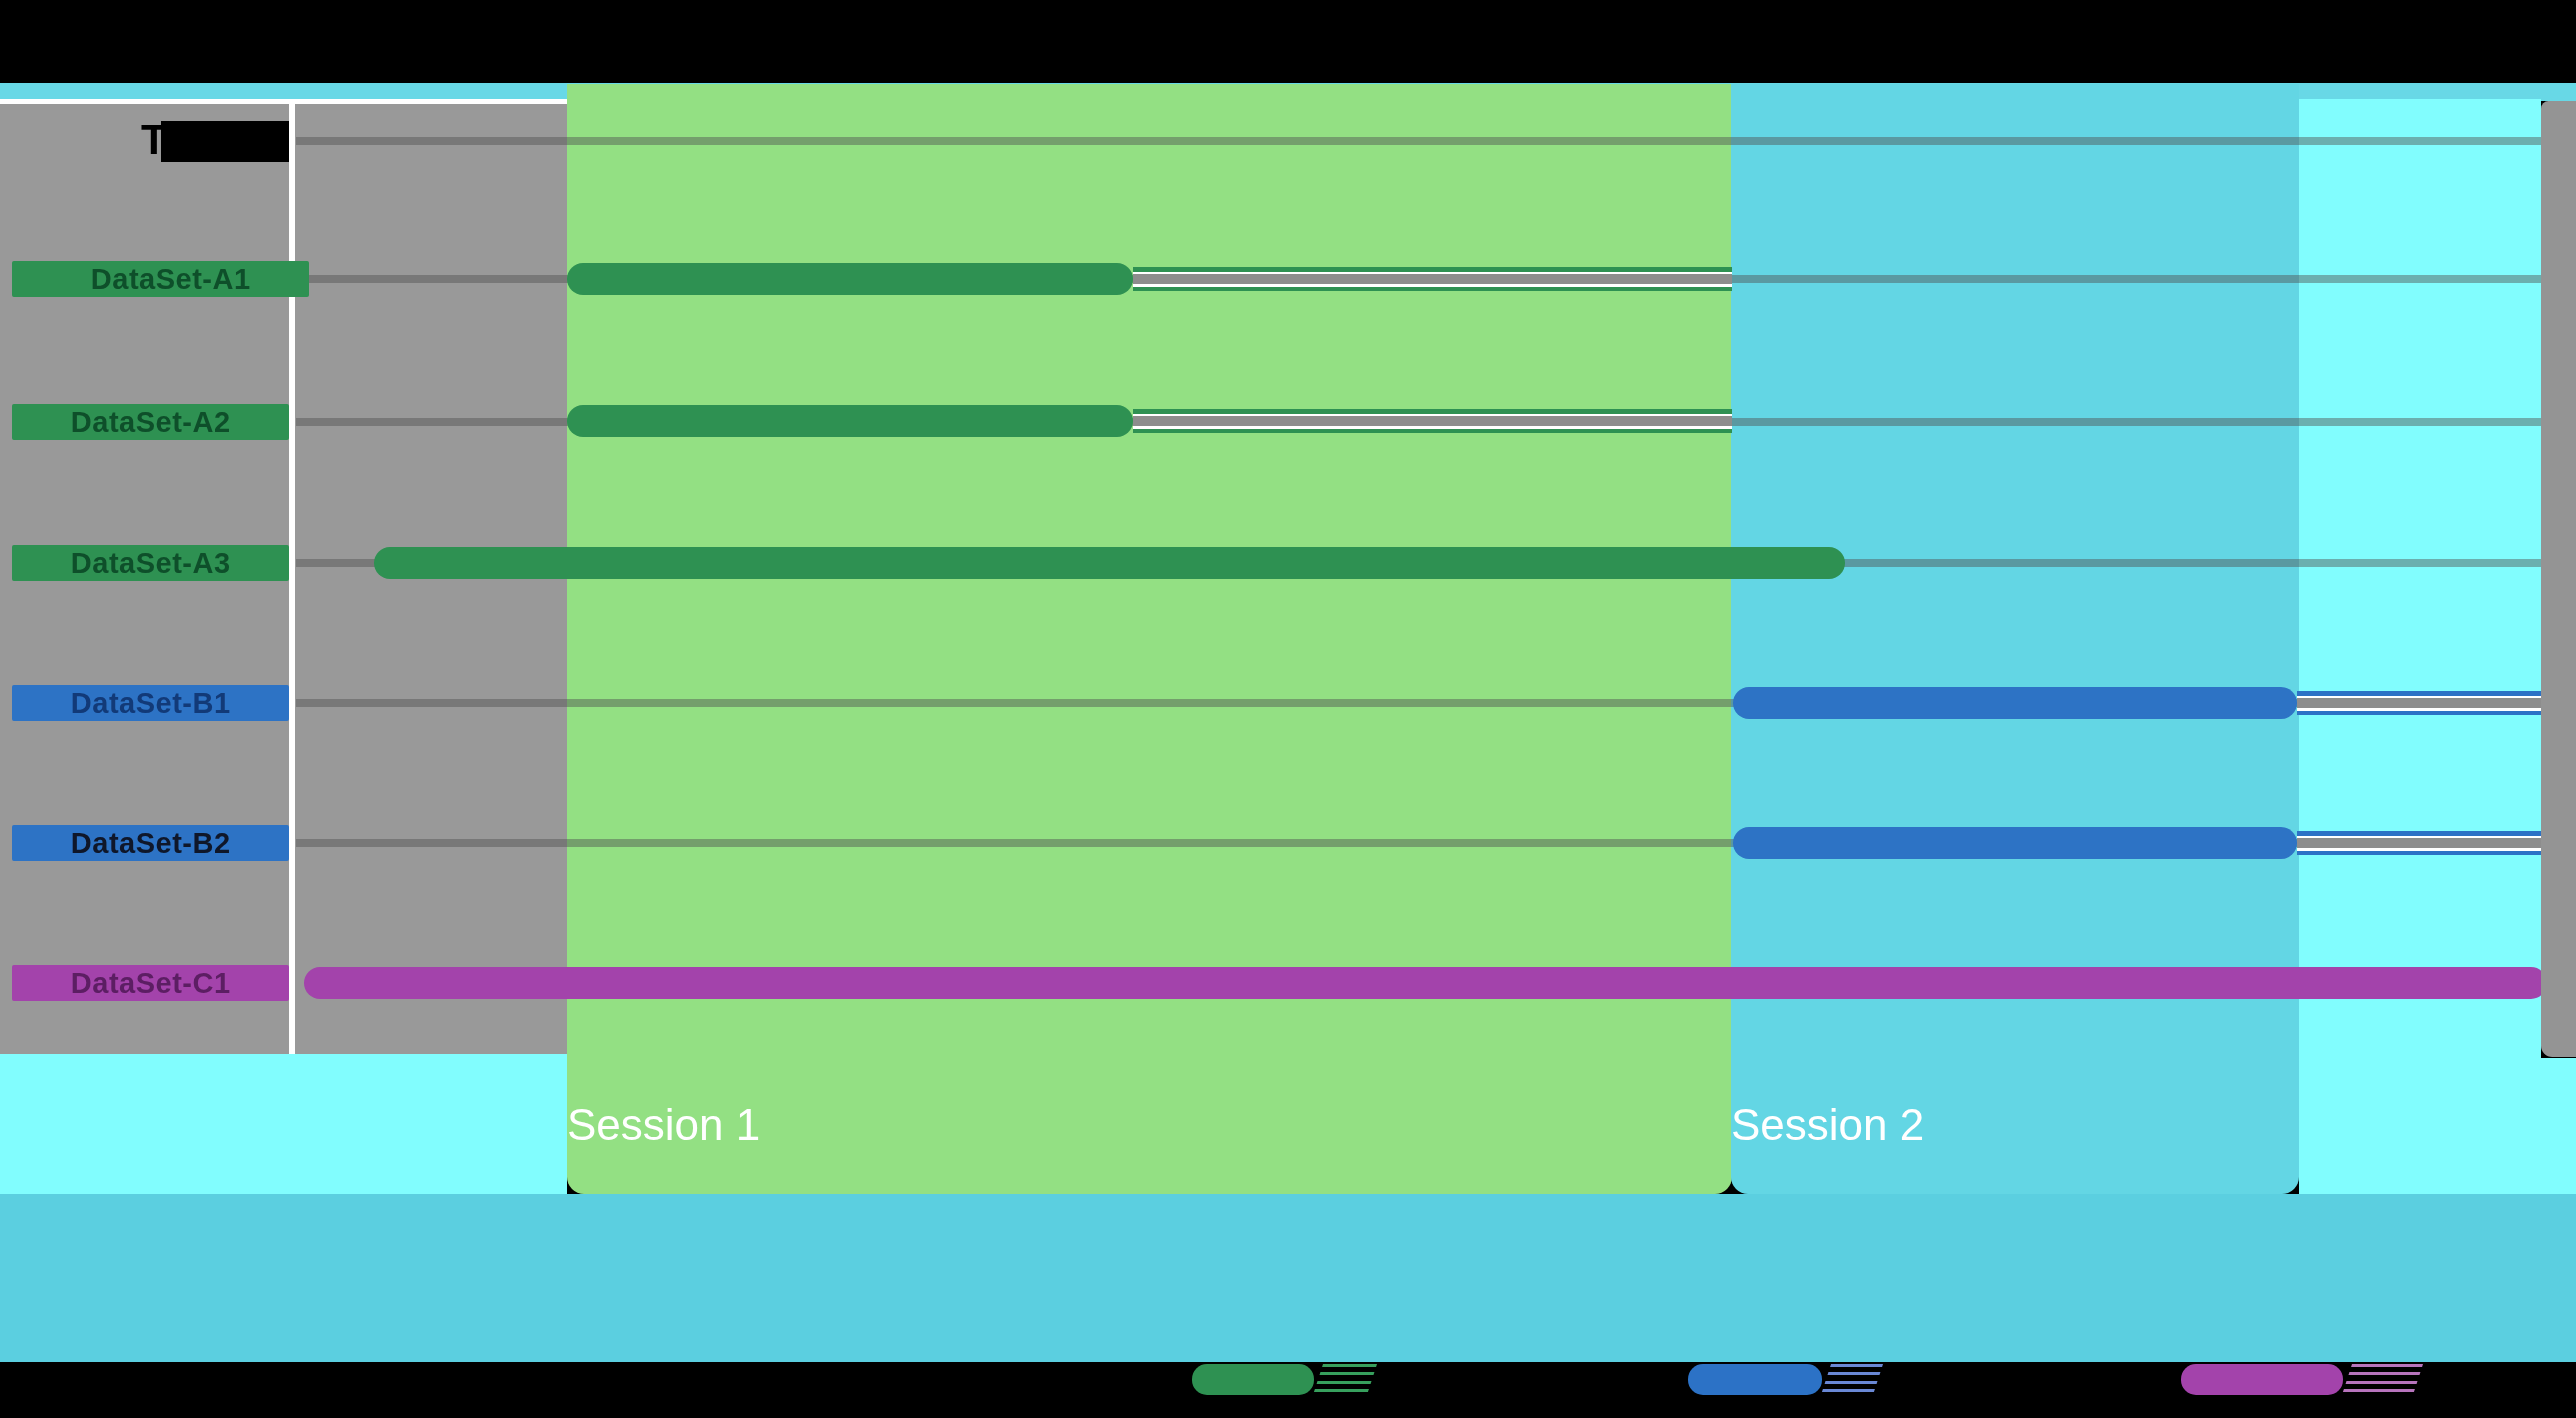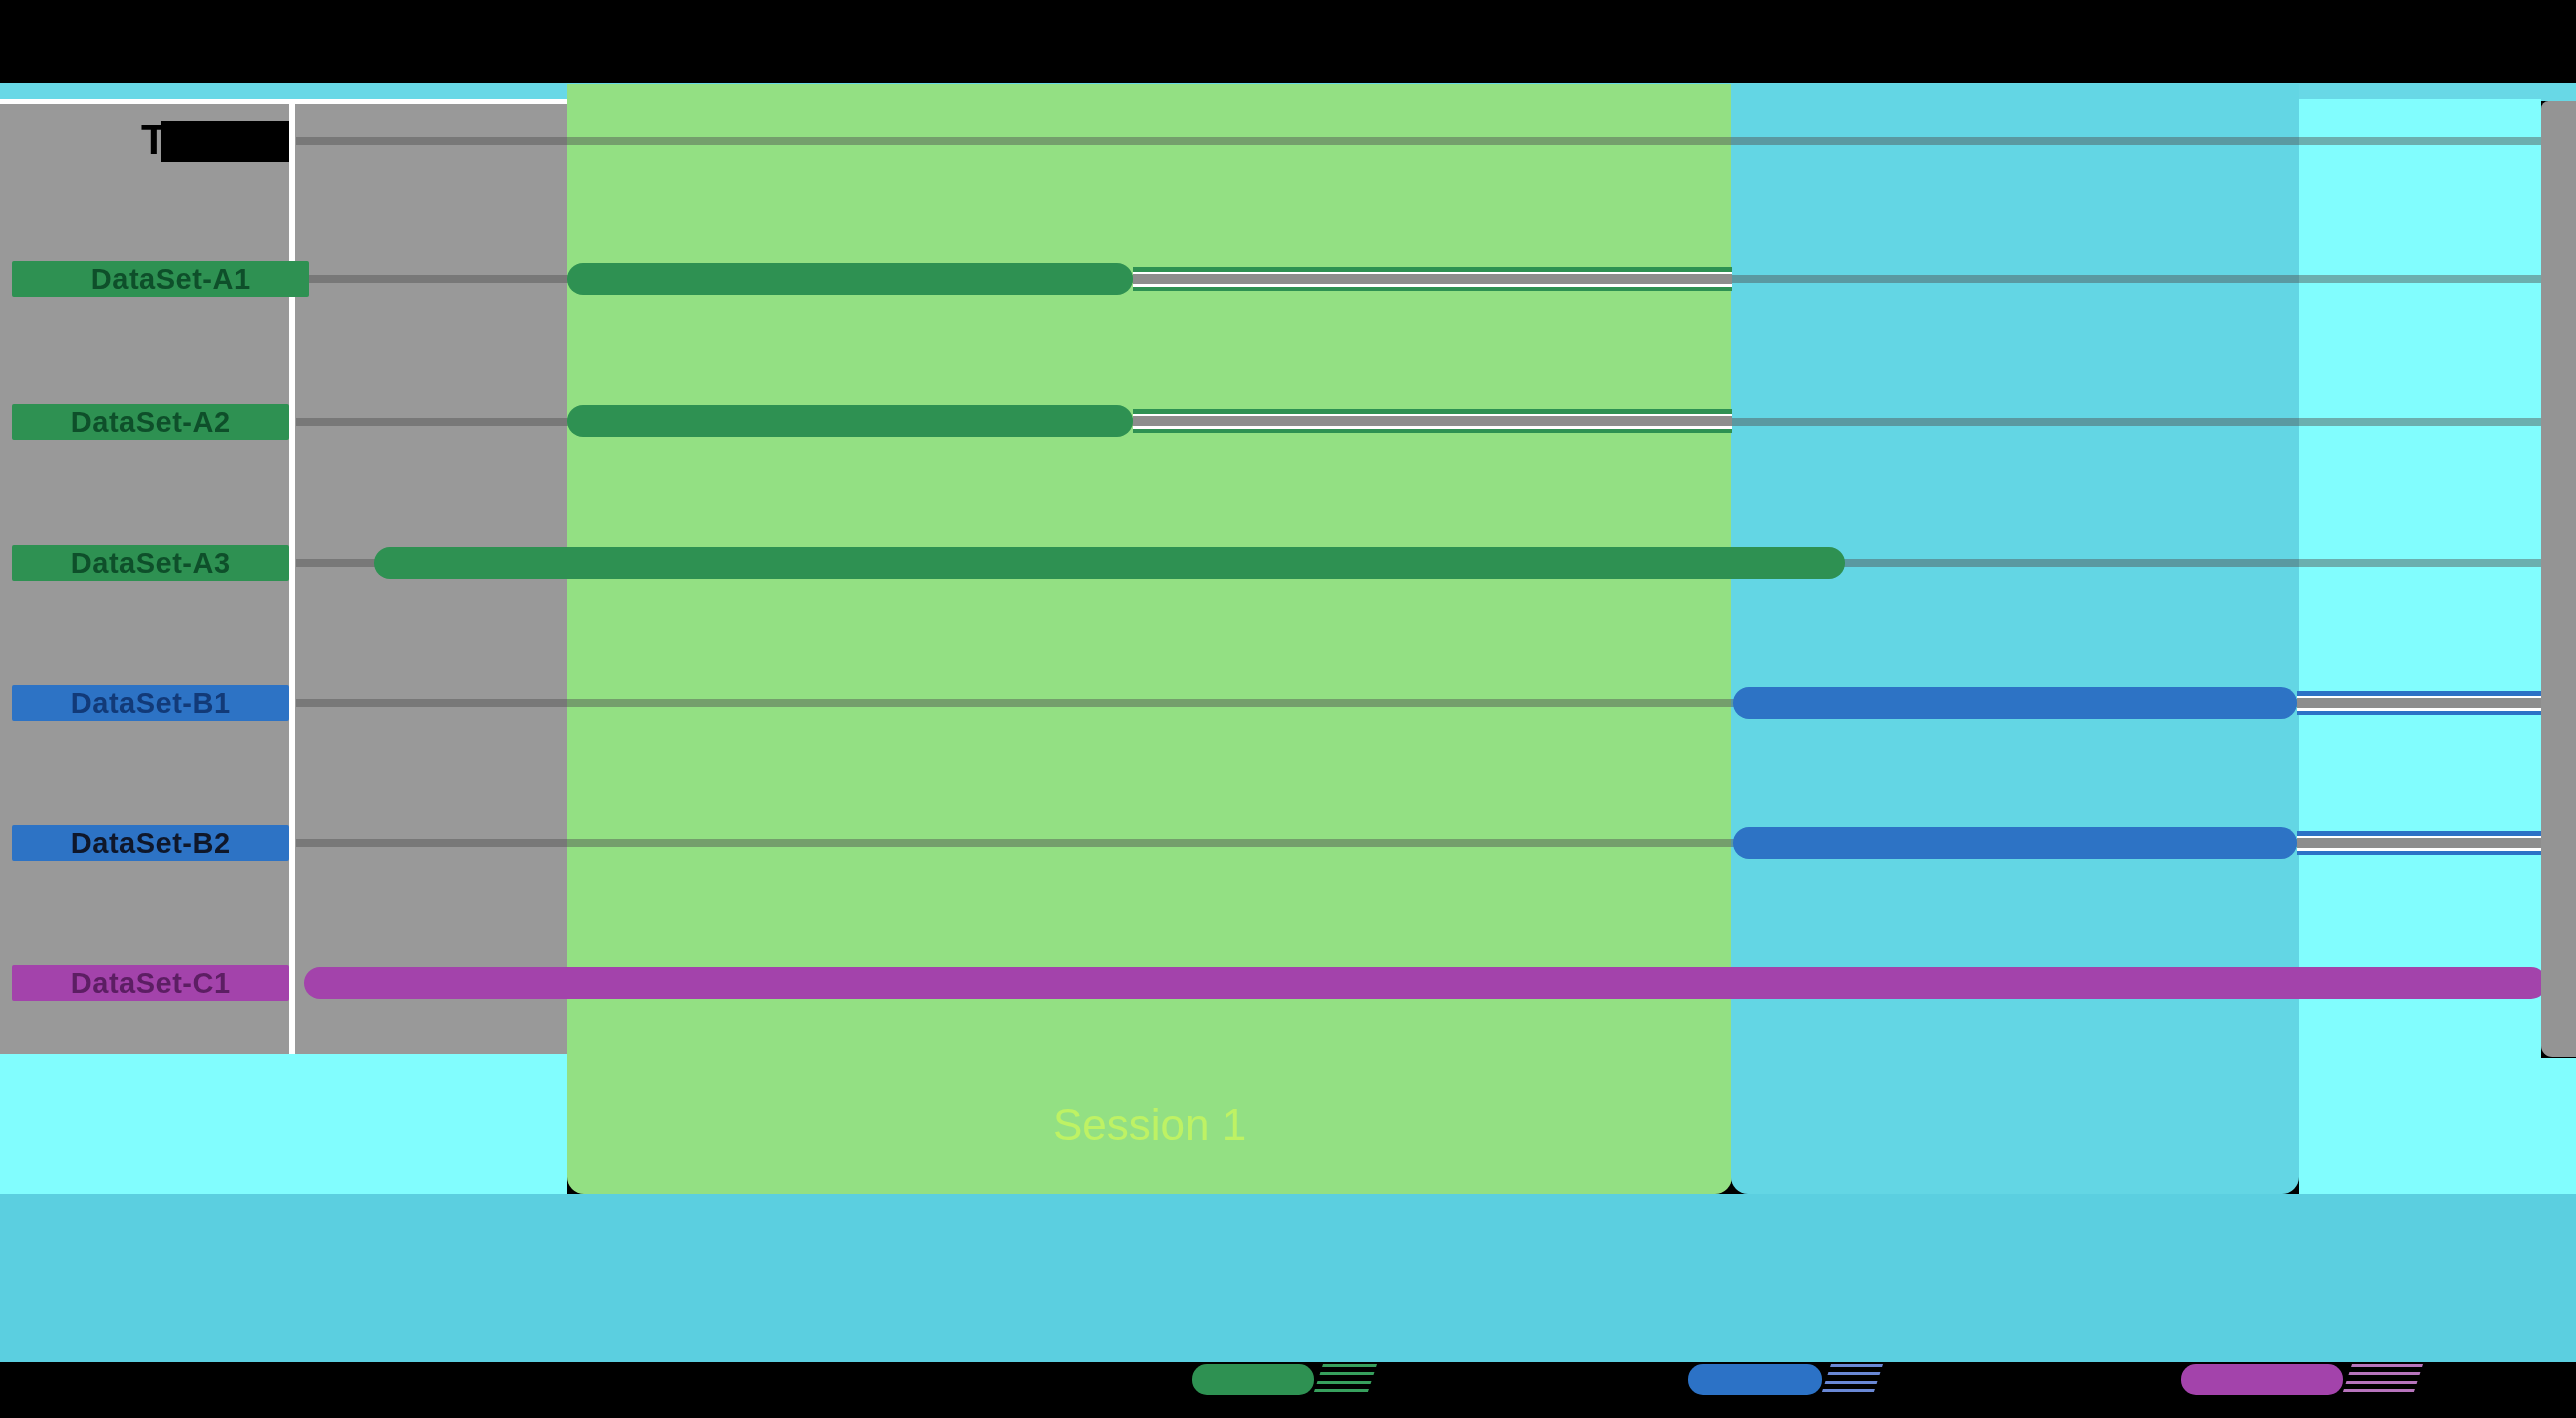--- a/index.html
+++ b/index.html
@@ -34,21 +34,21 @@
   .teal-band{left:0;top:1194px;width:2576px;height:168px;}
   
   .header-t{left:141px;top:116px;width:56px;height:47px;font-size:42px;font-weight:bold;
             color:#000;line-height:47px;}
   .header-box{left:161px;top:121px;width:128px;height:41px;background:#000;}
   
   .rowlabel{left:12.2px;width:277px;height:36px;border-radius:1.9px;display:flex;
             align-items:center;justify-content:center;font-size:29px;font-weight:bold;
             letter-spacing:0.5px;}
   
-  .session-label{top:1100px;text-align:center;font-size:44px;color:#bef264;}
+  .session-label{top:1100px;font-size:44px;color:#ffffff;}
   .session-label.s1{left:567px;width:1165px;}
   .session-label.s2{left:1731px;width:568px;}
   
   .pill{top:1364px;height:31px;border-radius:15px;}
   .streak{top:1364px;height:31px;transform:skewX(-18deg);opacity:.95;}
   .legend-label{top:1364px;height:31px;width:188px;color:#000;font-size:28px;}
 </style>
 </head>
 <body>
 
@@ -118,20 +118,21 @@
   <div class="abs header-box"></div>
 
   <div class="abs rowlabel" style="top: 261px; background-color: rgb(46, 145, 82); color: rgb(14, 79, 42); padding-left: 20px;">DataSet-A1</div>
   <div class="abs rowlabel" style="top: 404px; background-color: rgb(46, 145, 82); color: rgb(14, 79, 42);">DataSet-A2</div>
   <div class="abs rowlabel" style="top: 545px; background-color: rgb(46, 145, 82); color: rgb(14, 79, 42);">DataSet-A3</div>
   <div class="abs rowlabel" style="top: 685px; background-color: rgb(45, 115, 197); color: rgb(18, 58, 120);">DataSet-B1</div>
   <div class="abs rowlabel" style="top: 825px; background-color: rgb(45, 115, 197); color: #0f172a;">DataSet-B2</div>
   <div class="abs rowlabel" style="top: 965px; background-color: rgb(163, 67, 171); color: rgb(92, 30, 99);">DataSet-C1</div>
 
   <div class="abs session-label s1">Session 1</div>
+  <div class="abs session-label s2">Session 2</div>
 
   <div class="abs pill" style="left: 1192px; width: 122px; background-color: rgb(46, 145, 82);"></div>
   <div class="abs streak" style="left:1318px;width:54px;background:repeating-linear-gradient(180deg,#3aa862 0 2.8px,transparent 2.8px 8.4px)"></div>
   <div class="abs legend-label" style="left:1384px"></div>
 
   <div class="abs pill" style="left: 1688px; width: 134px; background-color: rgb(44, 114, 198);"></div>
   <div class="abs streak" style="left:1826px;width:52px;background:repeating-linear-gradient(180deg,#6f8fe0 0 2.8px,transparent 2.8px 8.4px)"></div>
   <div class="abs legend-label" style="left:1891px"></div>
 
   <div class="abs pill" style="left: 2181px; width: 162px; background-color: rgb(163, 67, 171);"></div>

